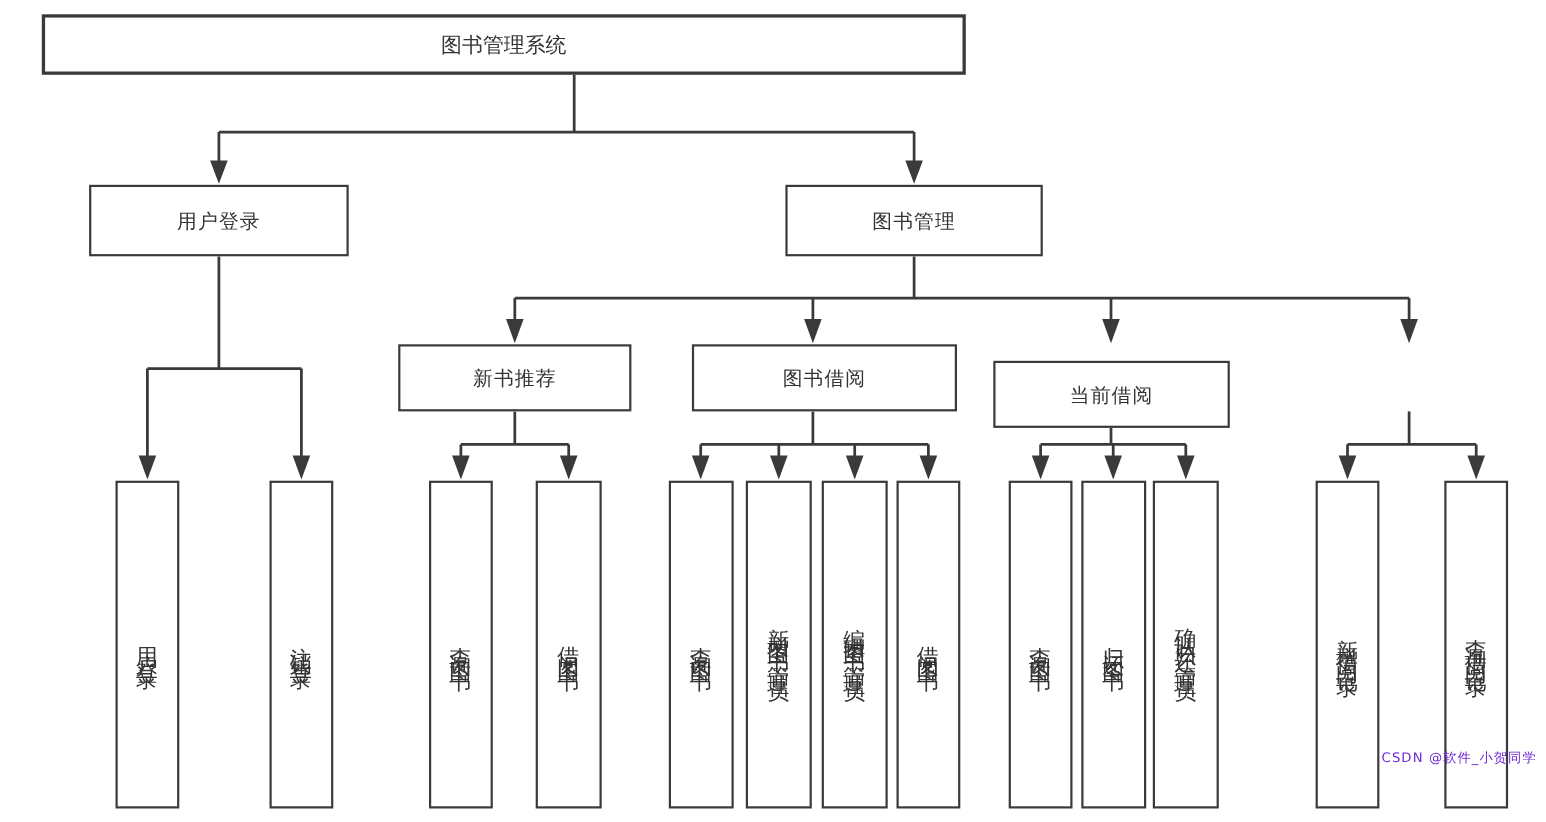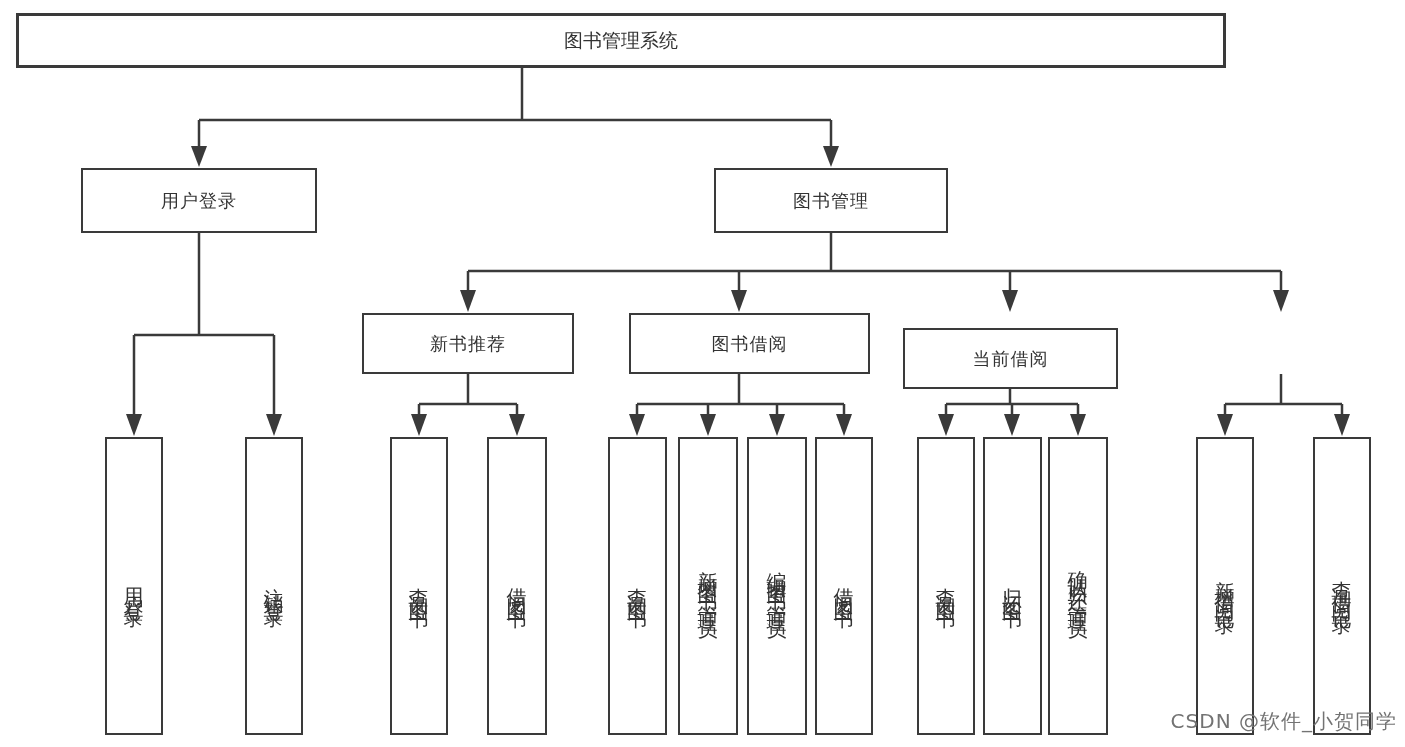--- a/index.html
+++ b/index.html
@@ -31,23 +31,23 @@
   .hnode { font-size: 18px; letter-spacing: 1px; }
   .vnode {
     writing-mode: vertical-rl;
     font-size: 20px;
     letter-spacing: 7px;
     line-height: 1;
   }
   .watermark {
     position: absolute;
     right: 8px;
-    top: 708px;
-    font-size: 20px;
-    color: #737373;
+    top: 681px;
+    font-size: 12px;
+    color: #6d28d9;
     letter-spacing: 1px;
     z-index: 5;
     white-space: nowrap;
   }
 </style>
 </head>
 <body>
 
 <div id="canvas">
 
@@ -117,21 +117,21 @@
 
       <polygon points="938,414 954,414 946,436"></polygon>
       <polygon points="1004,414 1020,414 1012,436"></polygon>
       <polygon points="1070,414 1086,414 1078,436"></polygon>
 
       <polygon points="1217,414 1233,414 1225,436"></polygon>
       <polygon points="1334,414 1350,414 1342,436"></polygon>
     </g>
   </svg>
 
-  <div class="node root" style="left:16px; top:13px; width:1210px; height:55px;">图书管理系统</div>
+  <div class="node root" style="left:38px; top:13px; width:840px; height:55px;">图书管理系统</div>
 
   <div class="node hnode" style="left:81px; top:168px; width:236px; height:65px;">用户登录</div>
   <div class="node hnode" style="left:714px; top:168px; width:234px; height:65px;">图书管理</div>
 
   <div class="node hnode" style="left:362px; top:313px; width:212px; height:61px;">新书推荐</div>
   <div class="node hnode" style="left:629px; top:313px; width:241px; height:61px;">图书借阅</div>
   <div class="node hnode" style="left:903px; top:328px; width:215px; height:61px;">当前借阅</div>
 
   <div class="node vnode" style="left:105px; top:437px; width:58px; height:298px;">用户登录</div>
   <div class="node vnode" style="left:245px; top:437px; width:58px; height:298px;">注销登录</div>

